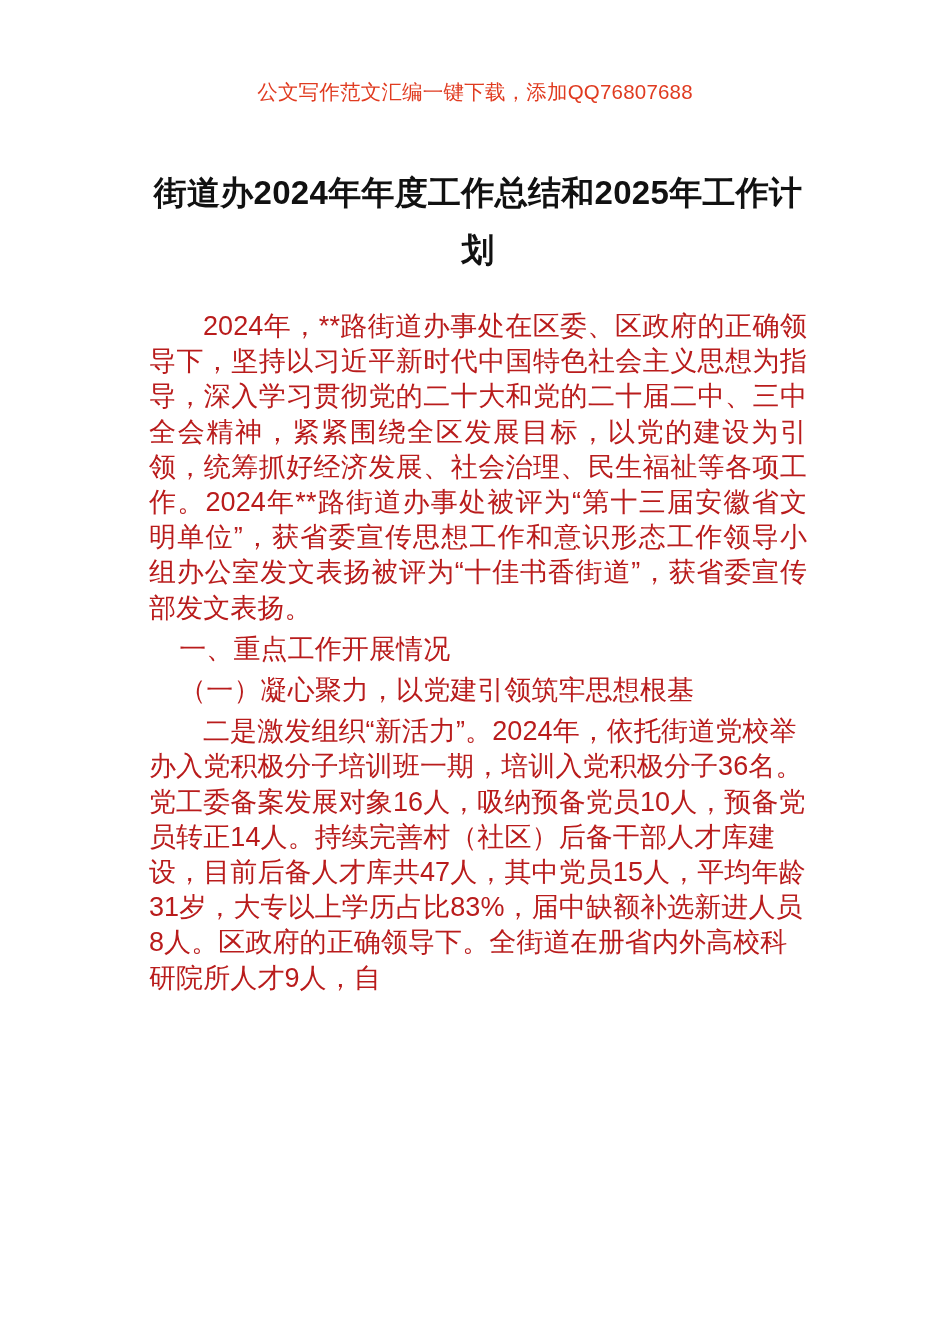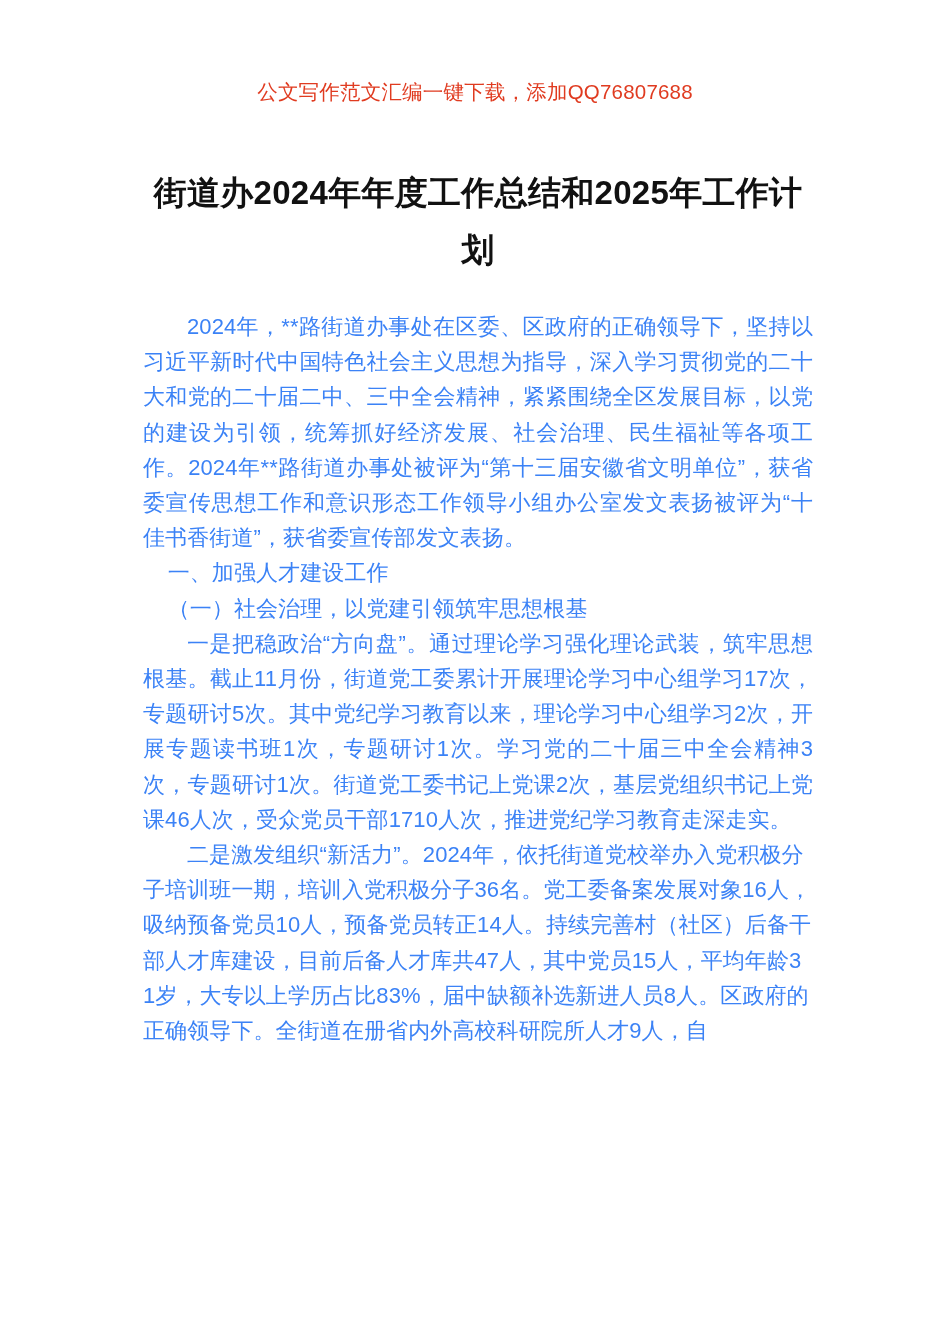--- a/index.html
+++ b/index.html
@@ -48,24 +48,24 @@
     color: #111111;
     letter-spacing: 0.3px;
     margin: 0 0 0 0;
   }
 
   .body-block {
     margin-top: 31px;
   }
 
   p.para {
-    margin: 0;
-    font-size: 22px;
+    margin: 6px;
+    font-size: 27px;
     line-height: 35.2px;
-    color: #3b82f6;
+    color: #b91c1c;
     text-align: justify;
     text-justify: inter-ideograph;
     letter-spacing: 0.1px;
     word-break: break-all;
   }
   p.indent2 { text-indent: 2em; }
   p.indent1 { text-indent: 1.12em; }
   p.last    { text-align: left; }
 </style>
 </head>
@@ -75,23 +75,22 @@
 
   <div class="promo-header">公文写作范文汇编一键下载，添加QQ76807688</div>
 
   <div class="doc">
 
     <h1 class="doc-title">街道办2024年年度工作总结和2025年工作计划</h1>
 
     <div class="body-block">
       <p class="para indent2">2024年，**路街道办事处在区委、区政府的正确领导下，坚持以习近平新时代中国特色社会主义思想为指导，深入学习贯彻党的二十大和党的二十届二中、三中全会精神，紧紧围绕全区发展目标，以党的建设为引领，统筹抓好经济发展、社会治理、民生福祉等各项工作。2024年**路街道办事处被评为“第十三届安徽省文明单位”，获省委宣传思想工作和意识形态工作领导小组办公室发文表扬被评为“十佳书香街道”，获省委宣传部发文表扬。</p>
 
-      <p class="para indent1">一、加强人才建设工作</p>
+      <p class="para indent1">一、重点工作开展情况</p>
 
-      <p class="para indent1">（一）社会治理，以党建引领筑牢思想根基</p>
+      <p class="para indent1">（一）凝心聚力，以党建引领筑牢思想根基</p>
 
-      <p class="para indent2">一是把稳政治“方向盘”。通过理论学习强化理论武装，筑牢思想根基。截止11月份，街道党工委累计开展理论学习中心组学习17次，专题研讨5次。其中党纪学习教育以来，理论学习中心组学习2次，开展专题读书班1次，专题研讨1次。学习党的二十届三中全会精神3次，专题研讨1次。街道党工委书记上党课2次，基层党组织书记上党课46人次，受众党员干部1710人次，推进党纪学习教育走深走实。</p>
 
       <p class="para indent2 last">二是激发组织“新活力”。2024年，依托街道党校举办入党积极分子培训班一期，培训入党积极分子36名。党工委备案发展对象16人，吸纳预备党员10人，预备党员转正14人。持续完善村（社区）后备干部人才库建设，目前后备人才库共47人，其中党员15人，平均年龄31岁，大专以上学历占比83%，届中缺额补选新进人员8人。区政府的正确领导下。全街道在册省内外高校科研院所人才9人，自</p>
     </div>
 
   </div>
 </div>
 
 </body></html>

